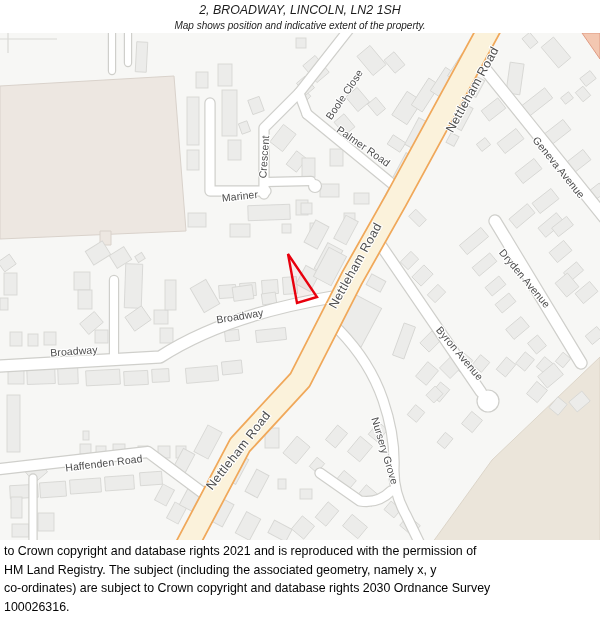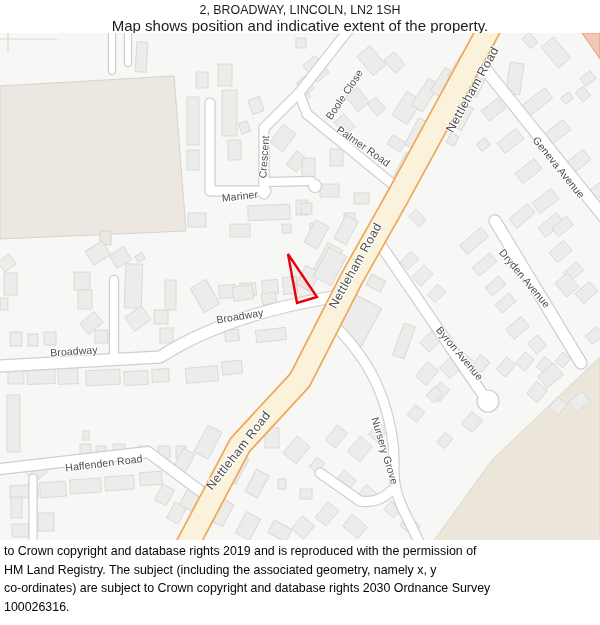--- a/index.html
+++ b/index.html
@@ -3,23 +3,24 @@
 <meta charset="utf-8">
 <style>
   html,body{margin:0;padding:0;}
   body{
     width:600px;height:625px;position:relative;background:#ffffff;
     font-family:"Liberation Sans","DejaVu Sans",sans-serif;overflow:hidden;
   }
   .hdr{
     position:absolute;top:0;left:0;width:600px;height:33px;text-align:center;
     color:#1c1c1c;
+    font-style:italic;
   }
   .hdr .t1{font-size:12.4px;line-height:16px;padding-top:2px;}
-  .hdr .t2{font-size:15px;line-height:15px;}
+  .hdr .t2{font-size:10px;line-height:15px;}
   .map-wrap{position:absolute;top:33px;left:0;width:600px;height:507px;}
   .ftr{
     position:absolute;top:540px;left:0;width:596px;height:85px;
     padding:2px 0 0 4px;color:#050505;font-size:12.4px;line-height:18.6px;
   }
 </style>
 </head>
 <body>
 
 <div class="hdr">
@@ -264,17 +265,17 @@
       <text x="0" y="0" fill="#4D4D4D" font-size="10.5" text-anchor="middle" dominant-baseline="middle" transform="translate(384 451) rotate(73)" paint-order="stroke" stroke="#FFFFFF" stroke-width="2.2" letter-spacing="0.1" font-family="&quot;Liberation Sans&quot;,&quot;DejaVu Sans&quot;,sans-serif">Nursery Grove</text>
       <text x="0" y="0" fill="#4D4D4D" font-size="10.5" text-anchor="middle" dominant-baseline="middle" transform="translate(240 197) rotate(-6)" paint-order="stroke" stroke="#FFFFFF" stroke-width="2.2" letter-spacing="0.1" font-family="&quot;Liberation Sans&quot;,&quot;DejaVu Sans&quot;,sans-serif">Mariner</text>
       <text x="0" y="0" fill="#4D4D4D" font-size="10.5" text-anchor="middle" dominant-baseline="middle" transform="translate(265 157) rotate(-86)" paint-order="stroke" stroke="#FFFFFF" stroke-width="2.2" letter-spacing="0.1" font-family="&quot;Liberation Sans&quot;,&quot;DejaVu Sans&quot;,sans-serif">Crescent</text>
       <text x="0" y="0" fill="#4D4D4D" font-size="10.5" text-anchor="middle" dominant-baseline="middle" transform="translate(74 352) rotate(-4)" paint-order="stroke" stroke="#FFFFFF" stroke-width="2.2" letter-spacing="0.1" font-family="&quot;Liberation Sans&quot;,&quot;DejaVu Sans&quot;,sans-serif">Broadway</text>
       <text x="0" y="0" fill="#4D4D4D" font-size="10.5" text-anchor="middle" dominant-baseline="middle" transform="translate(240 317) rotate(-9)" paint-order="stroke" stroke="#FFFFFF" stroke-width="2.2" letter-spacing="0.1" font-family="&quot;Liberation Sans&quot;,&quot;DejaVu Sans&quot;,sans-serif">Broadway</text>
       <text x="0" y="0" fill="#4D4D4D" font-size="10.5" text-anchor="middle" dominant-baseline="middle" transform="translate(104 464) rotate(-7)" paint-order="stroke" stroke="#FFFFFF" stroke-width="2.2" letter-spacing="0.1" font-family="&quot;Liberation Sans&quot;,&quot;DejaVu Sans&quot;,sans-serif">Haffenden Road</text>
     </svg>
 </div>
 
 <div class="ftr" id="footer">
-    <div>to Crown copyright and database rights 2019 and is reproduced with the permission of</div>
+    <div>to Crown copyright and database rights 2021 and is reproduced with the permission of</div>
     <div>HM Land Registry. The subject (including the associated geometry, namely x, y</div>
     <div>co-ordinates) are subject to Crown copyright and database rights 2030 Ordnance Survey</div>
     <div>100026316.</div>
   </div>
 
 </body></html>

